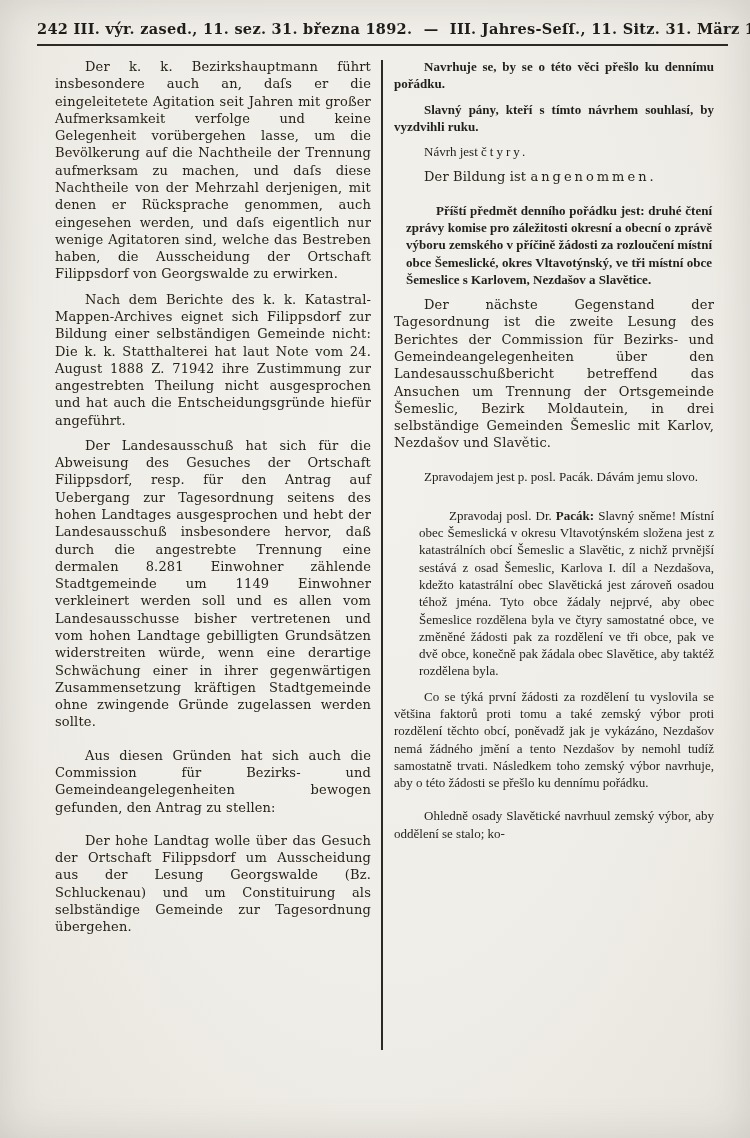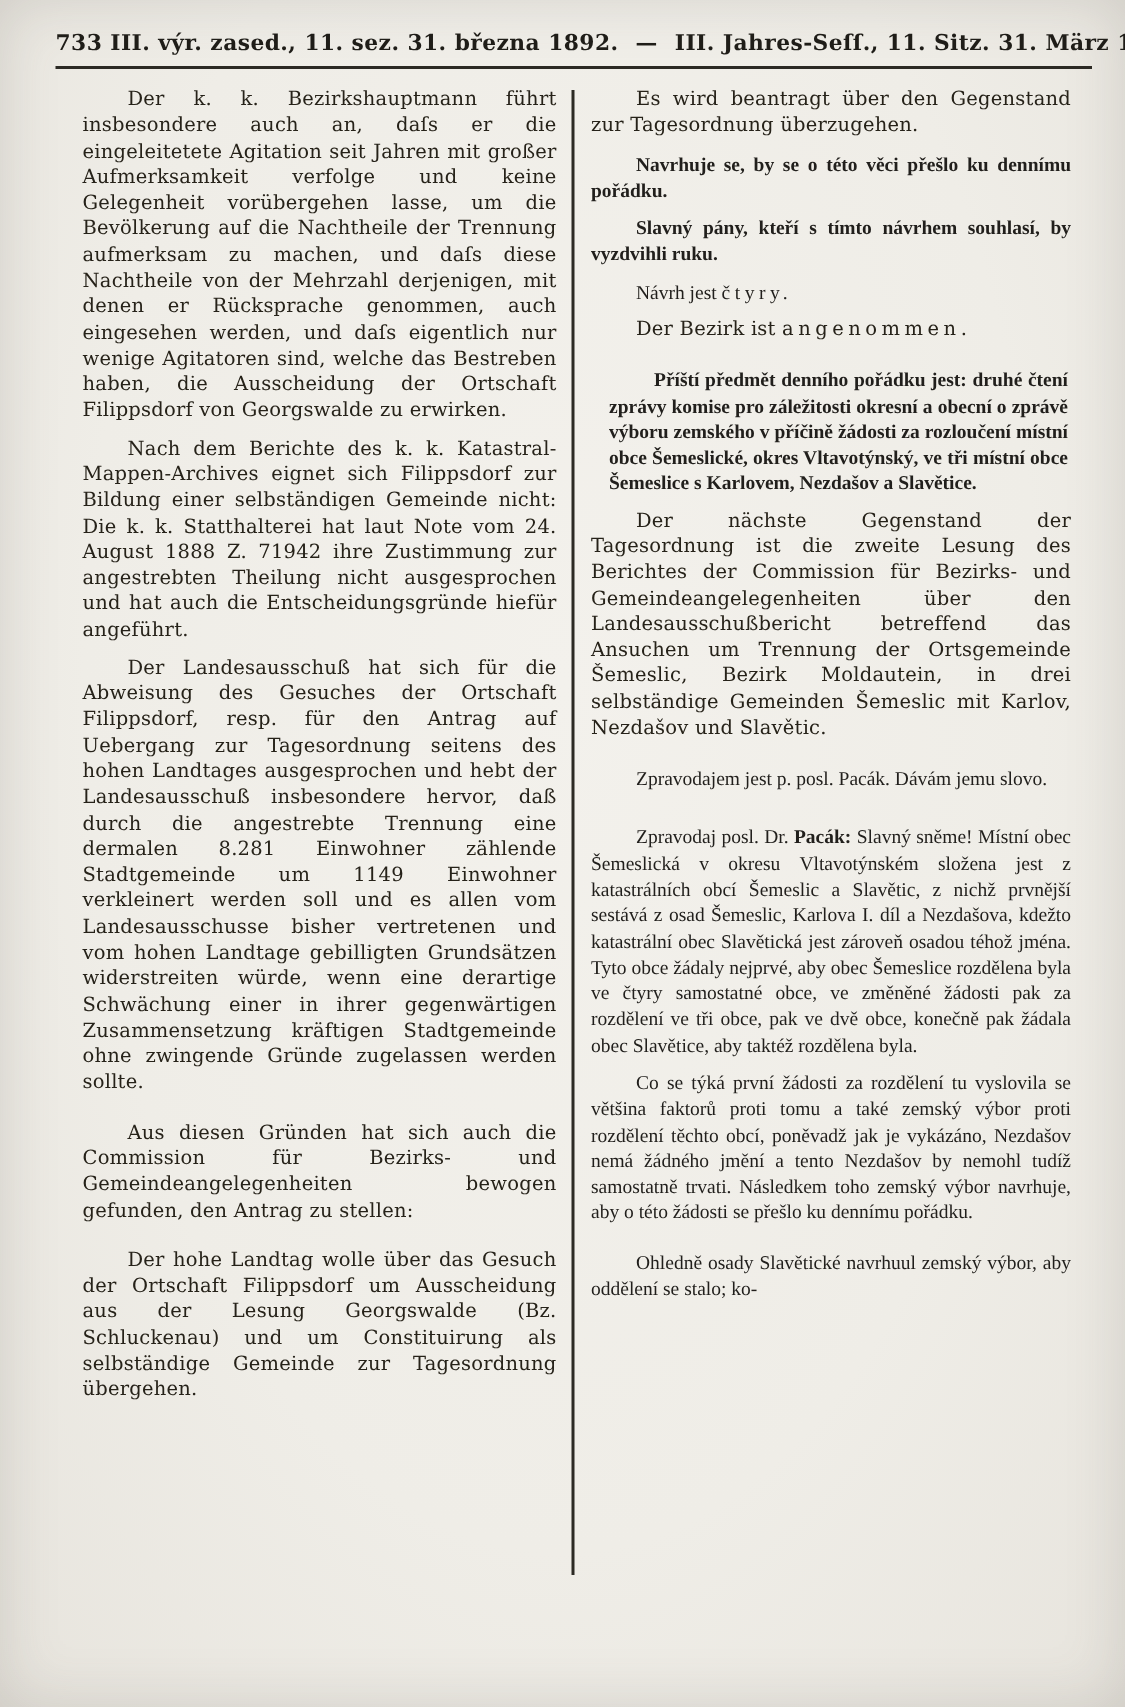--- a/index.html
+++ b/index.html
@@ -36,31 +36,31 @@
     margin:0; text-align:justify; text-indent:30px;
     font-size:13px; line-height:1.33;
     hyphens:none;
   }
   p + p { margin-top:8px; }
   .fraktur { font-family:"DejaVu Serif", serif; letter-spacing:.15px; color:#262219; }
   .czech   { font-family:"Liberation Serif", serif; color:#211f1c; }
   .bold { font-weight:bold; }
   .spaced { letter-spacing:3px; }
   .mt-lg { margin-top:16px; }
-  .mt-xl { margin-top:22px; }
+  .mt-xl { margin-top:22px;margin-left:25px; }
   .motion-block { padding-left:12px; padding-right:2px; }
 </style>
 </head>
 <body>
 
 <div class="page">
 
   <div class="running-head">
     <span>
-      <span>733</span>
+      <span>242</span>
       <span>III. výr. zased., 11. sez. 31. března 1892.</span>
       <span class="dash">—</span>
       <span>III. Jahres-Seſſ., 11. Sitz. 31. März 1892.</span>
     </span>
   </div>
   <div class="head-rule"></div>
 
   <div class="columns">
 
     <div class="col-left">
@@ -69,25 +69,24 @@
       <p class="fraktur">Der Landesausschuß hat sich für die Abweisung des Gesuches der Ortschaft Filippsdorf, resp. für den Antrag auf Uebergang zur Tagesordnung seitens des hohen Landtages ausgesprochen und hebt der Landesausschuß insbesondere hervor, daß durch die angestrebte Trennung eine dermalen 8.281 Einwohner zählende Stadtgemeinde um 1149 Einwohner verkleinert werden soll und es allen vom Landesausschusse bisher vertretenen und vom hohen Landtage gebilligten Grundsätzen widerstreiten würde, wenn eine derartige Schwächung einer in ihrer gegenwärtigen Zusammensetzung kräftigen Stadtgemeinde ohne zwingende Gründe zugelassen werden sollte.</p>
       <p class="fraktur mt-lg">Aus diesen Gründen hat sich auch die Commission für Bezirks- und Gemeindeangelegenheiten bewogen gefunden, den Antrag zu stellen:</p>
       <p class="fraktur mt-lg">Der hohe Landtag wolle über das Gesuch der Ortschaft Filippsdorf um Ausscheidung aus der Lesung Georgswalde (Bz. Schluckenau) und um Constituirung als selbständige Gemeinde zur Tagesordnung übergehen.</p>
       <p class="czech mt-xl"></p>
 
     </div>
 
     <div class="col-divider"></div>
 
     <div class="col-right">
-      <p class="fraktur">Es wird beantragt über den Gegenstand zur Tagesordnung überzugehen.</p>
       <p class="czech bold">Navrhuje se, by se o této věci přešlo ku dennímu pořádku.</p>
       <p class="czech bold">Slavný pány, kteří s tímto návrhem souhlasí, by vyzdvihli ruku.</p>
       <p class="czech"><span>Návrh jest </span><span class="spaced">čtyry.</span></p>
-      <p class="fraktur"><span>Der Bezirk ist </span><span class="spaced">angenommen.</span></p>
+      <p class="fraktur"><span>Der Bildung ist </span><span class="spaced">angenommen.</span></p>
       <p class="czech bold motion-block mt-lg">Příští předmět denního pořádku jest: druhé čtení zprávy komise pro záležitosti okresní a obecní o zprávě výboru zemského v příčině žádosti za rozloučení místní obce Šemeslické, okres Vltavotýnský, ve tři místní obce Šemeslice s Karlovem, Nezdašov a Slavětice.</p>
       <p class="fraktur">Der nächste Gegenstand der Tagesordnung ist die zweite Lesung des Berichtes der Commission für Bezirks- und Gemeindeangelegenheiten über den Landesausschußbericht betreffend das Ansuchen um Trennung der Ortsgemeinde Šemeslic, Bezirk Moldautein, in drei selbständige Gemeinden Šemeslic mit Karlov, Nezdašov und Slavětic.</p>
       <p class="czech mt-lg">Zpravodajem jest p. posl. Pacák. Dávám jemu slovo.</p>
       <p class="czech mt-xl"><span>Zpravodaj posl. Dr. </span><span class="bold">Pacák:</span><span> Slavný sněme! Místní obec Šemeslická v okresu Vltavotýnském složena jest z katastrálních obcí Šemeslic a Slavětic, z nichž prvnější sestává z osad Šemeslic, Karlova I. díl a Nezdašova, kdežto katastrální obec Slavětická jest zároveň osadou téhož jména. Tyto obce žádaly nejprvé, aby obec Šemeslice rozdělena byla ve čtyry samostatné obce, ve změněné žádosti pak za rozdělení ve tři obce, pak ve dvě obce, konečně pak žádala obec Slavětice, aby taktéž rozdělena byla.</span></p>
       <p class="czech">Co se týká první žádosti za rozdělení tu vyslovila se většina faktorů proti tomu a také zemský výbor proti rozdělení těchto obcí, poněvadž jak je vykázáno, Nezdašov nemá žádného jmění a tento Nezdašov by nemohl tudíž samostatně trvati. Následkem toho zemský výbor navrhuje, aby o této žádosti se přešlo ku dennímu pořádku.</p>
       <p class="czech mt-lg">Ohledně osady Slavětické navrhuul zemský výbor, aby oddělení se stalo; ko-</p>
     </div>
 
   </div>
 </div>

